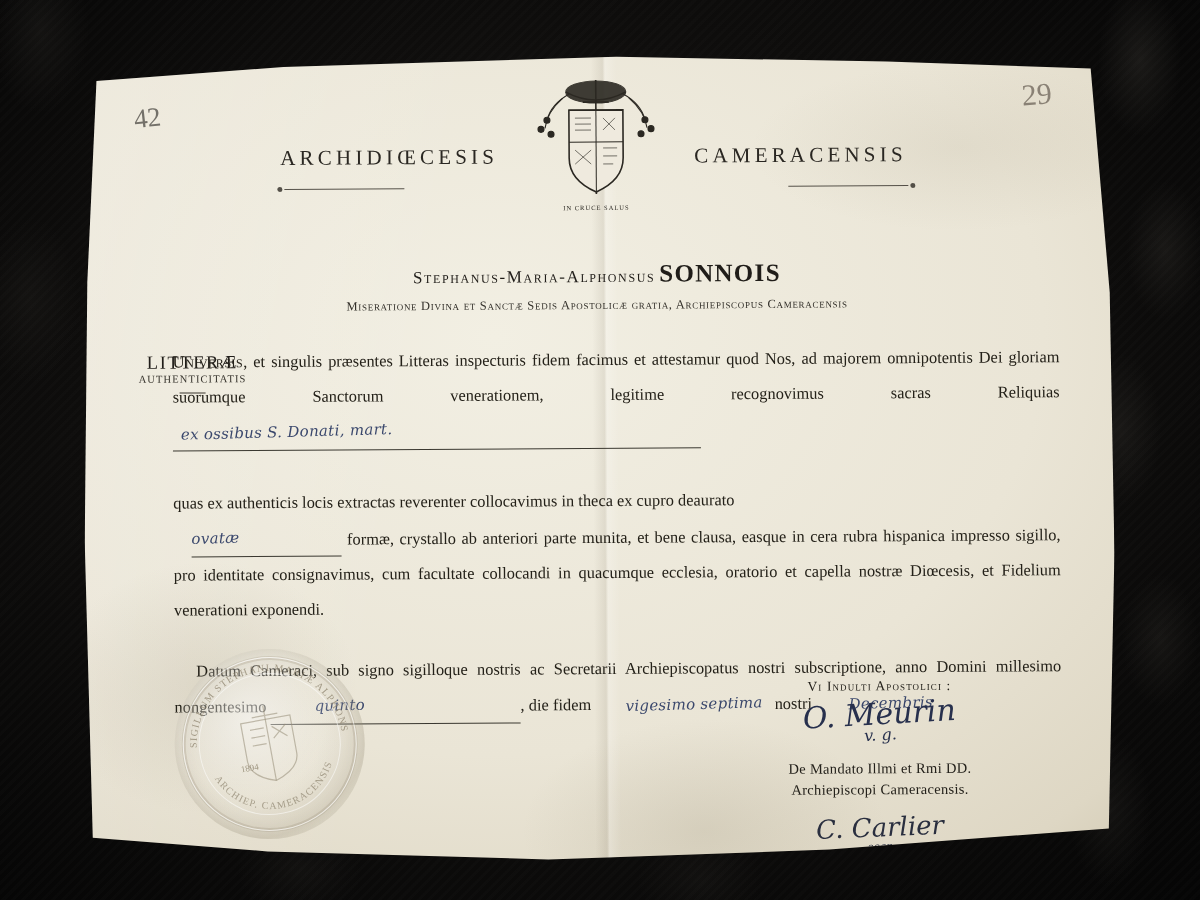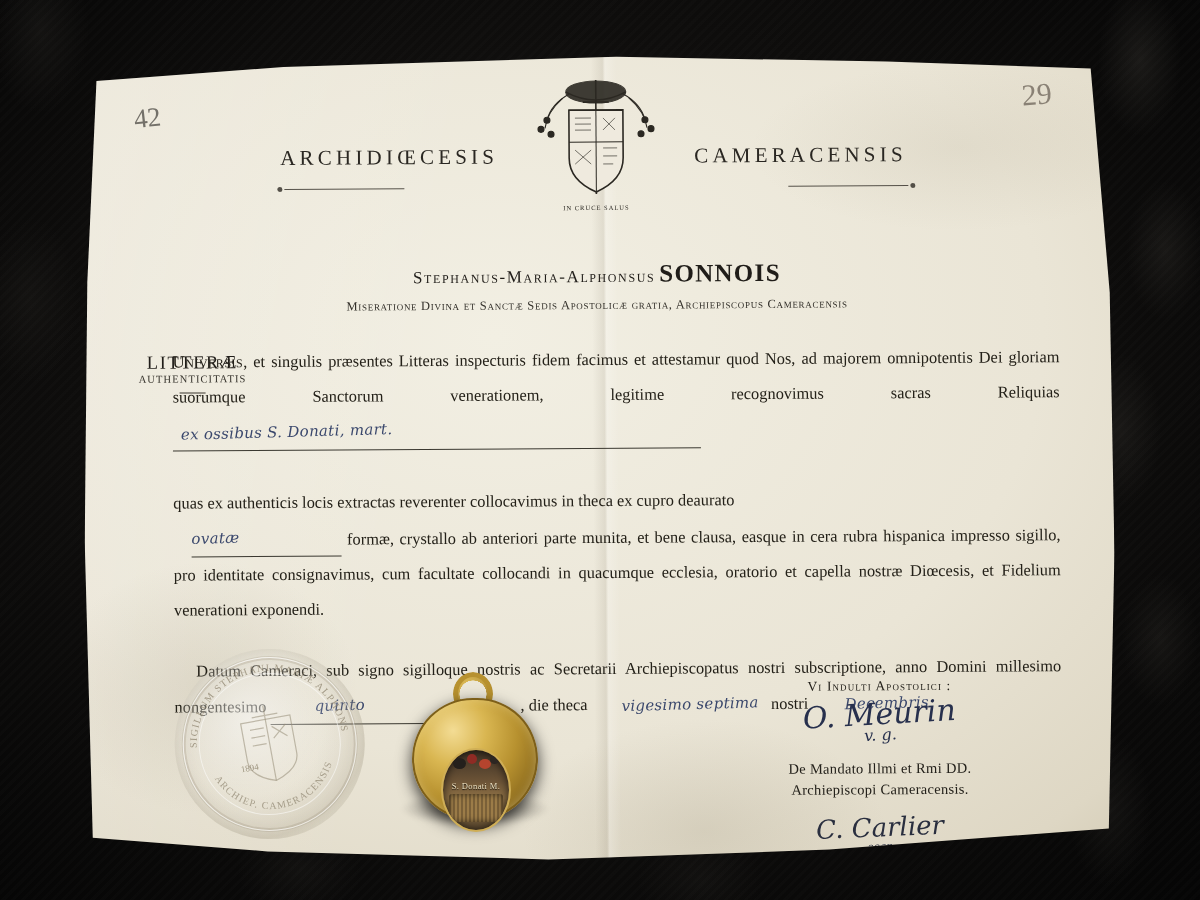--- a/index.html
+++ b/index.html
@@ -333,21 +333,21 @@
         <span class="ruleline" style="width:150px; margin-left:18px;">
           <span class="hand">ovatæ</span>
         </span>
         <span>formæ, crystallo ab anteriori parte munita, et bene clausa, easque in cera rubra hispanica impresso sigillo, pro identitate consignavimus, cum facultate collocandi in quacumque ecclesia, oratorio et capella nostræ Diœcesis, et Fidelium venerationi exponendi.</span>
       </p>
 
       <p class="p3">
         <span>Datum Cameraci, sub signo sigilloque nostris ac Secretarii Archiepiscopatus nostri subscriptione, anno Domini millesimo nongentesimo</span>
         <span class="ruleline" style="width:250px;">
           <span class="hand">quinto</span>
-        </span><span>, die theca</span>
+        </span><span>, die fidem</span>
         <span class="hand" style="margin:0 8px;">vigesimo septima</span>
         <span>nostri</span>
         <span class="hand" style="margin-left:10px;">Decembris</span>
       </p>
     </div>
 
     <div id="dryseal">
       <div class="ring"></div>
       <div class="ring2"></div>
       <svg viewBox="0 0 190 190" style="position:absolute;inset:0">
@@ -379,29 +379,13 @@
       </div>
       <div id="mandato">De Mandato Illmi et Rmi DD.</div>
       <div id="archi">Archiepiscopi Cameracensis.</div>
       <div id="sig2">
         <span>C. Carlier</span>
         <span class="flourish2">secr.</span>
       </div>
     </div>
   </div>
 
-  <div id="theca">
-    <div class="theca-shadow"></div>
-    <div class="theca-ring"></div>
-    <div class="theca-body">
-      <div class="theca-glass">
-        <div class="relic-bits">
-          <div class="b" style="left:10px;top:8px;width:13px;height:11px;background:#24201c;"></div>
-          <div class="b" style="left:24px;top:4px;width:10px;height:10px;background:#8f2b24;"></div>
-          <div class="b" style="left:36px;top:9px;width:12px;height:10px;background:#b5442e;"></div>
-          <div class="b" style="left:47px;top:5px;width:9px;height:9px;background:#2c2622;"></div>
-        </div>
-        <div class="theca-label">S. Donati M.</div>
-        <div class="theca-cloth"></div>
-      </div>
-    </div>
-  </div>
 </div>
 
 </body></html>

